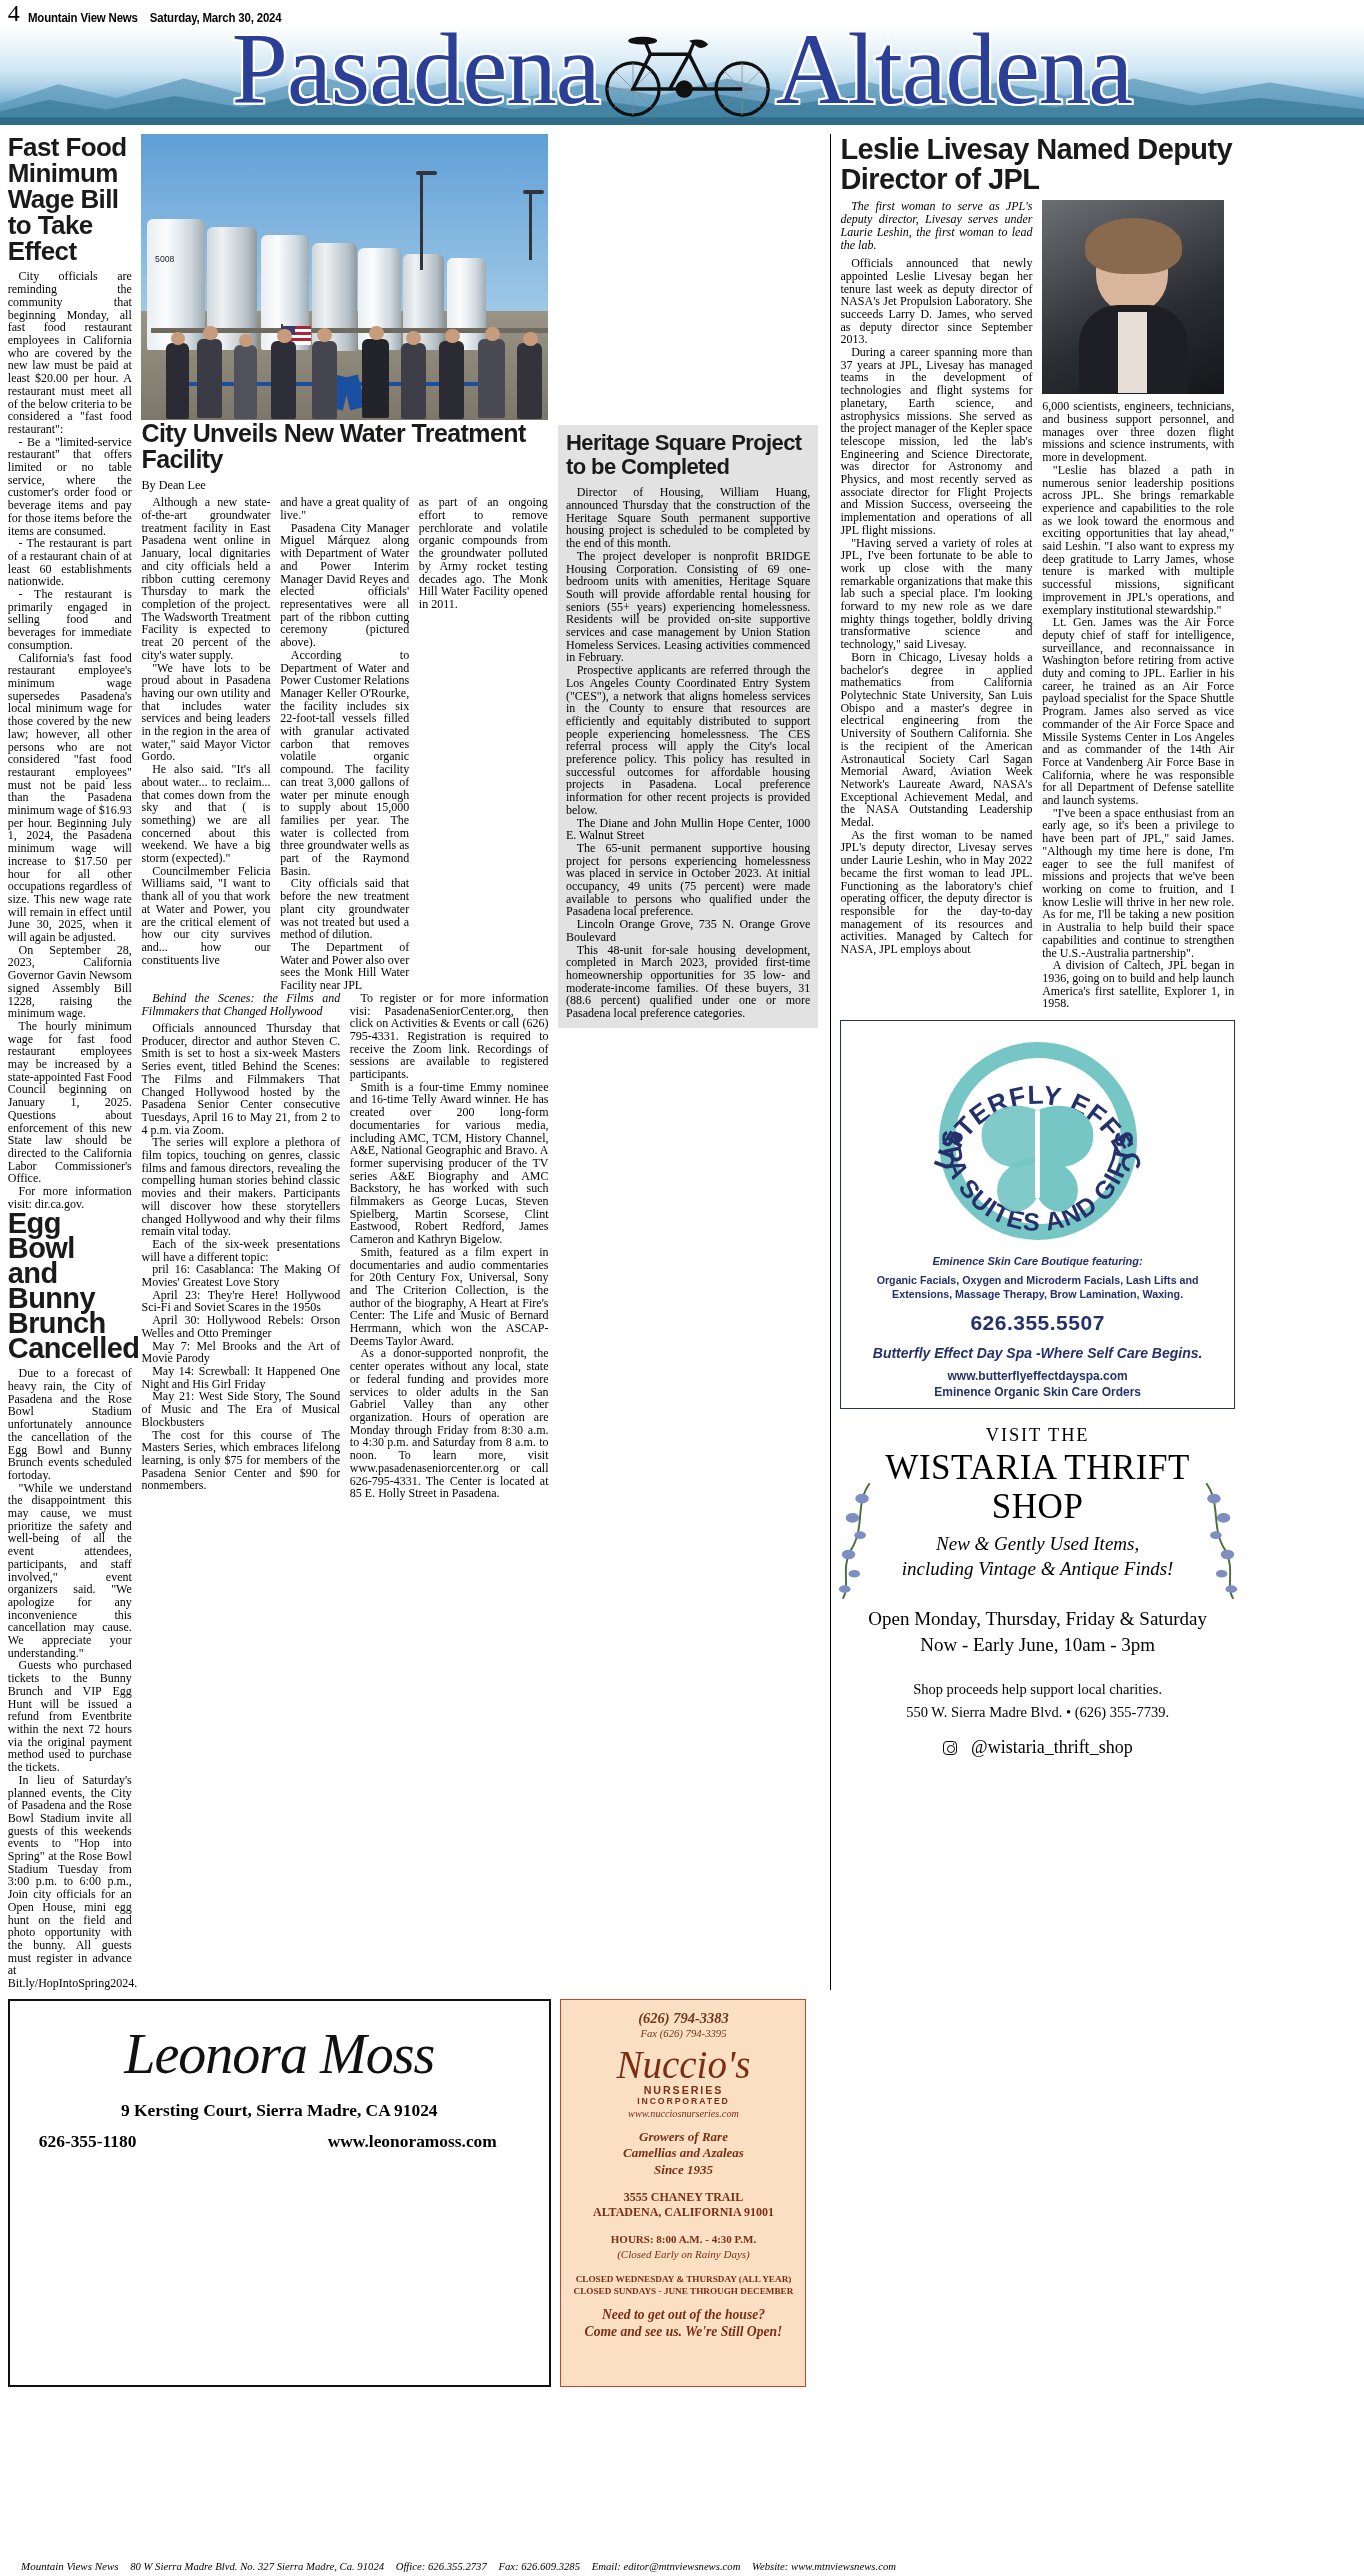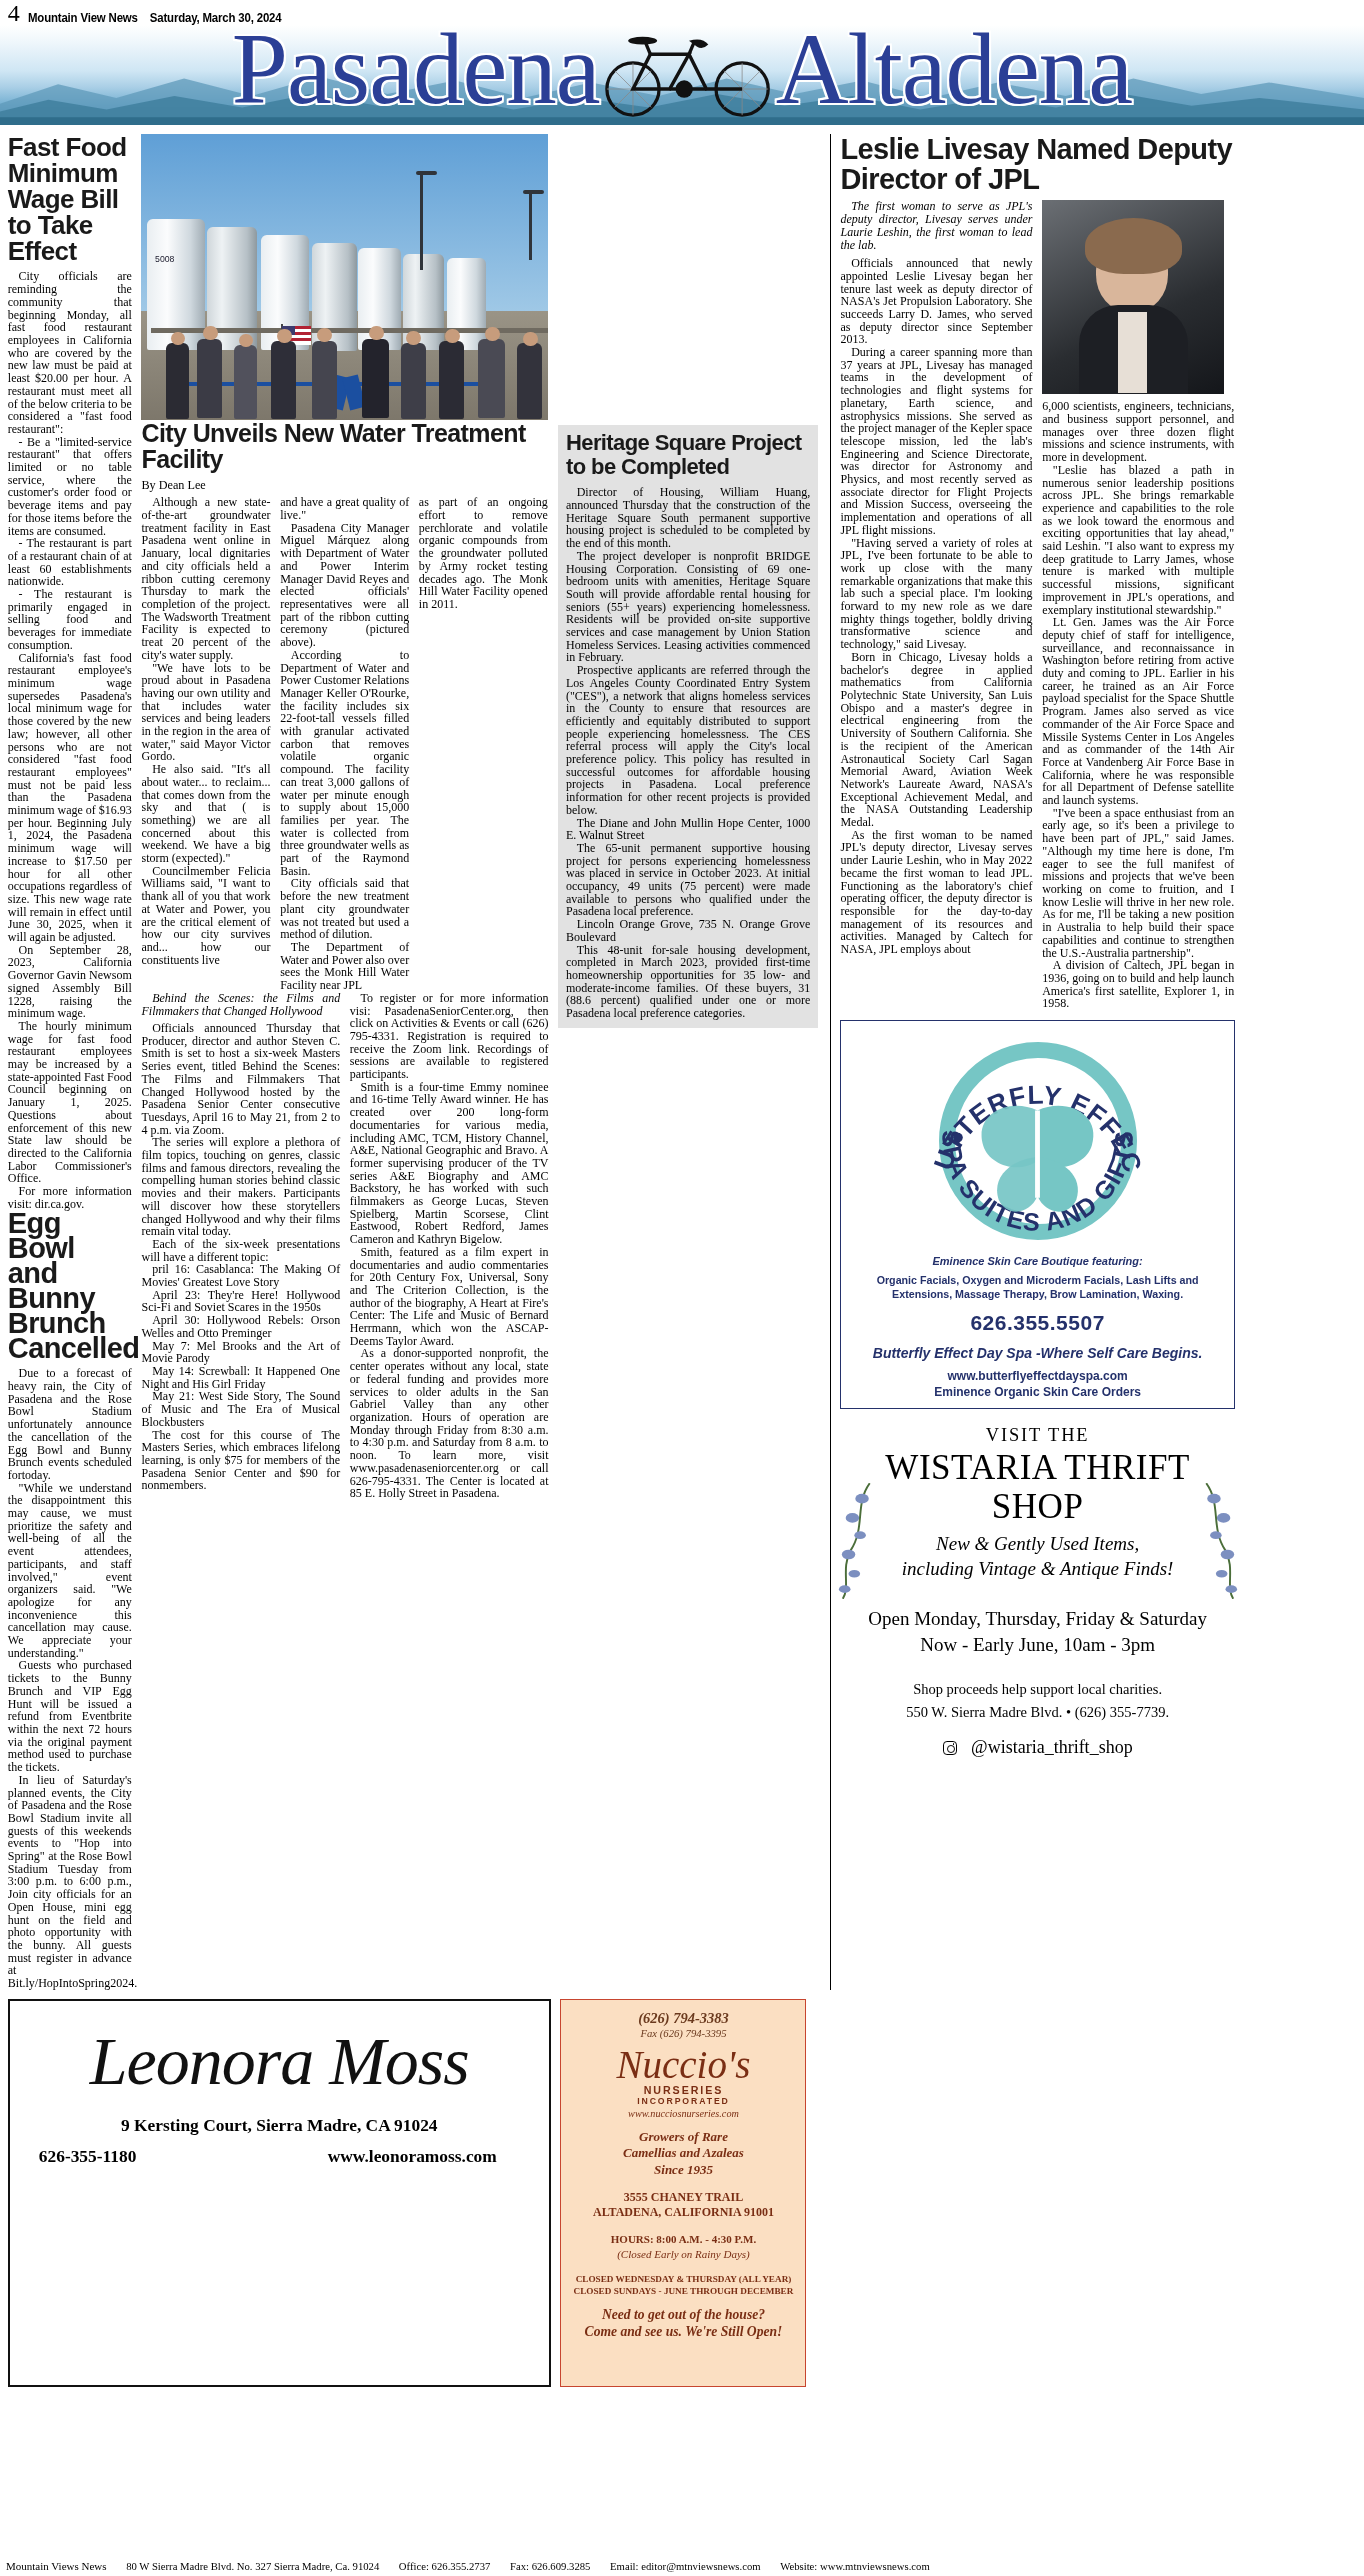--- a/index.html
+++ b/index.html
@@ -110,41 +110,41 @@
   .wis-hours { font-family:"Liberation Serif",serif; font-size:19px; line-height:26px; margin-top:25px;}
   .wis-note { font-family:"Liberation Serif",serif; font-size:14.5px; line-height:20.3px; margin-top:21px;}
   .wis-ig { font-family:"Liberation Serif",serif; font-size:18px; margin-top:15.5px; display:flex; align-items:center; justify-content:center; gap:14px;}
   .ig-box { width:14.5px; height:14.5px; border:1.6px solid #000; border-radius:3.9px; position:relative; display:inline-block;}
   .ig-box:after{content:"";position:absolute;left:3.3px;top:3.3px;width:5.8px;height:5.8px;border:1.6px solid #000;border-radius:50%;}
   .ig-box:before{content:"";position:absolute;right:1.6px;top:1.3px;width:1.9px;height:1.9px;background:#000;border-radius:50%;}
   .wis-vine { position:absolute; width:52px; height:116px; }
   
   .adrow { display:flex; gap:9.7px; margin-top:7.8px; padding:0 7.8px; align-items:flex-start;}
   .ad-leonora { width:543px; height:388px; border:2.9px double #111; background:#fff; position:relative; overflow:hidden;}
-  .leo-script { text-align:center; font-family:"Liberation Serif",serif; font-size:68px; font-style:italic; letter-spacing:-1px; margin-top:21px; color:#111;}
+  .leo-script { text-align:center; font-family:"Liberation Serif",serif; font-size:56px; font-style:italic; letter-spacing:-1px; margin-top:21px; color:#111;}
   .leo-addr { text-align:center; font-family:"Liberation Serif",serif; font-weight:700; font-size:17.4px; margin-top:13.6px;}
   .leo-row { display:flex; justify-content:space-between; padding:9.7px 52px 0 29px; font-family:"Liberation Serif",serif; font-weight:700; font-size:17.4px;}
   .leo-spring { text-align:center; margin-top:9.7px; font-family:"Liberation Sans",sans-serif; font-weight:700; font-size:29px; line-height:29px; letter-spacing:1px;}
   .ad-nuccios { width:246px; height:388px; border:1.9px solid #c7452f; background:#fbdfc2; position:relative; overflow:hidden; text-align:center; }
   .nu-phone { font-family:"Liberation Serif",serif; font-weight:700; font-style:italic; font-size:14.5px; color:#6b3a1e; margin-top:9.7px;}
   .nu-fax { font-family:"Liberation Serif",serif; font-style:italic; font-size:10.7px; color:#6b3a1e;}
   .nu-name { font-family:"Liberation Serif",serif; font-style:italic; font-size:39px; color:#7a2e14; line-height:39px; margin-top:5.8px;}
   .nu-inc { font-family:"Liberation Sans",sans-serif; font-weight:700; font-size:10.7px; color:#7a2e14; letter-spacing:1.9px;}
   .nu-web { font-family:"Liberation Serif",serif; font-style:italic; font-size:10.2px; color:#7a2e14; margin-top:1.9px;}
   .nu-grow { font-family:"Liberation Serif",serif; font-weight:700; font-style:italic; font-size:13px; color:#7a2e14; line-height:16.5px; margin-top:9.7px;}
   .nu-addr { font-family:"Liberation Serif",serif; font-weight:700; font-size:12px; color:#7a2e14; line-height:15.5px; margin-top:11.6px;}
   .nu-hours { font-family:"Liberation Serif",serif; font-weight:700; font-size:11px; color:#7a2e14; line-height:14.5px; margin-top:11.6px;}
   .nu-closed { font-family:"Liberation Serif",serif; font-weight:700; font-size:9.2px; color:#7a2e14; line-height:12.6px; margin-top:11.6px;}
   .nu-open { font-family:"Liberation Serif",serif; font-weight:700; font-style:italic; font-size:13.6px; color:#7a2e14; line-height:17.4px; margin-top:7.8px;}
   .ad-wis2 { width:523px; }
   
   .footer {
     position:absolute; left:0; bottom:0; width:1364px; height:19.4px;
-    display:flex; align-items:center; gap:8px; padding-left:6px;
-    font-family:"Liberation Serif",serif; font-size:10.7px; white-space:nowrap;
+    display:flex; align-items:center; gap:0; padding-left:21px;
+    font-family:"Liberation Serif",serif; font-size:10.7px; white-space:nowrap;font-style:italic;
   }
   .footer span { margin-right:11.6px; }
   .footer .fname { font-size:11px; }
 </style>
 </head>
 <body>
 
 <div class="topbar">
   <div class="folio">4</div>
   <div class="topbar-text">

